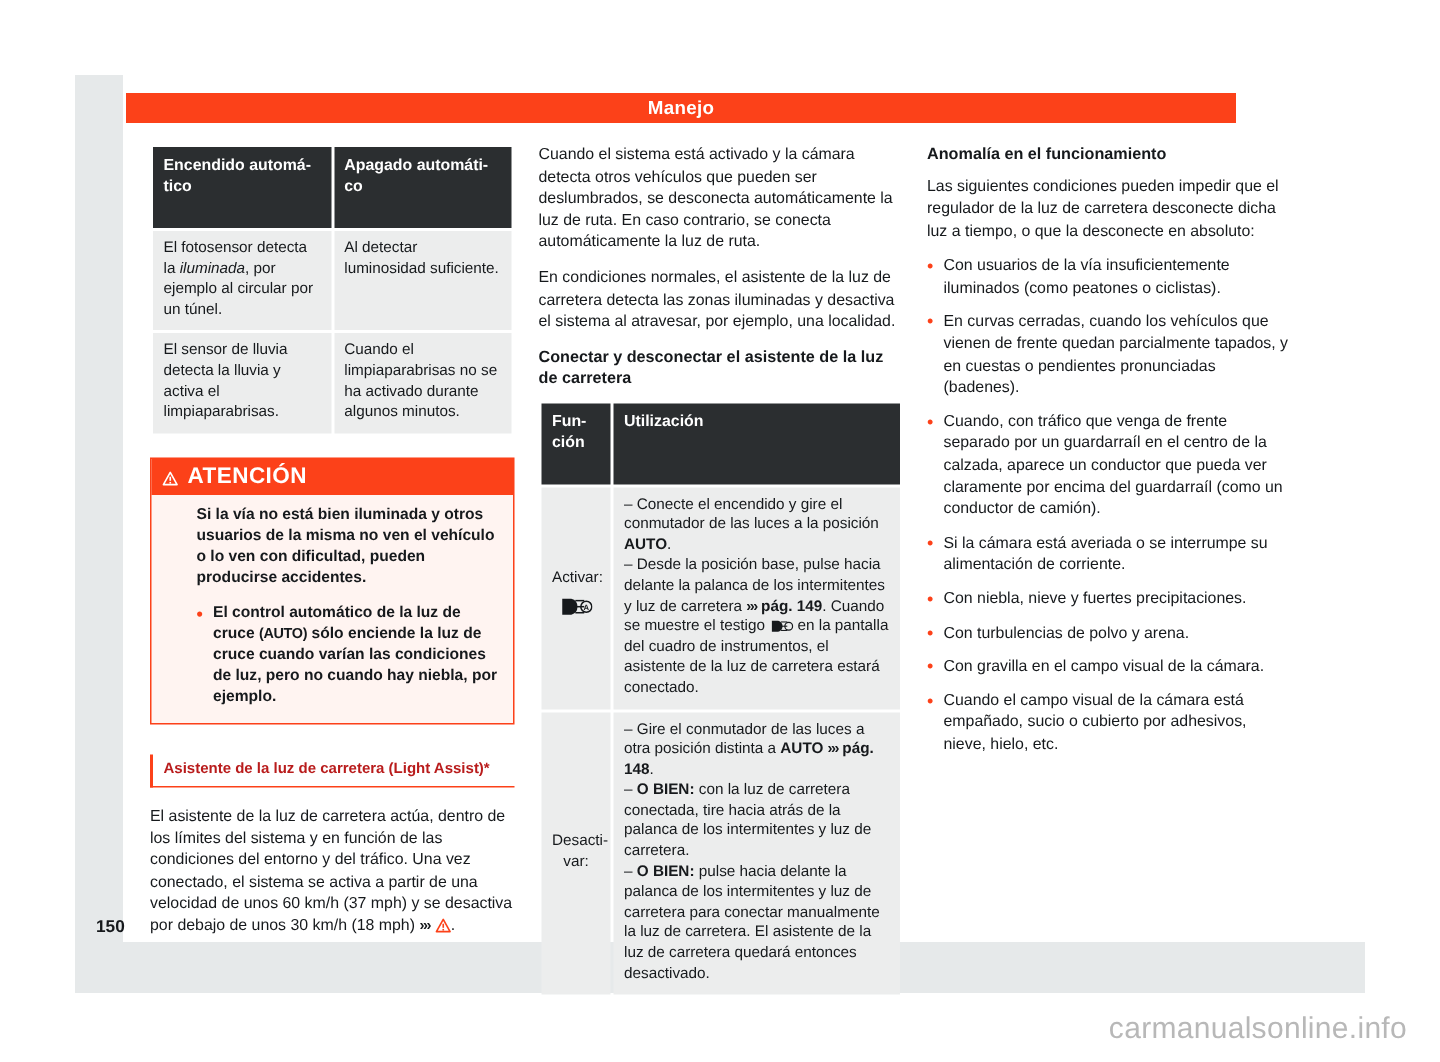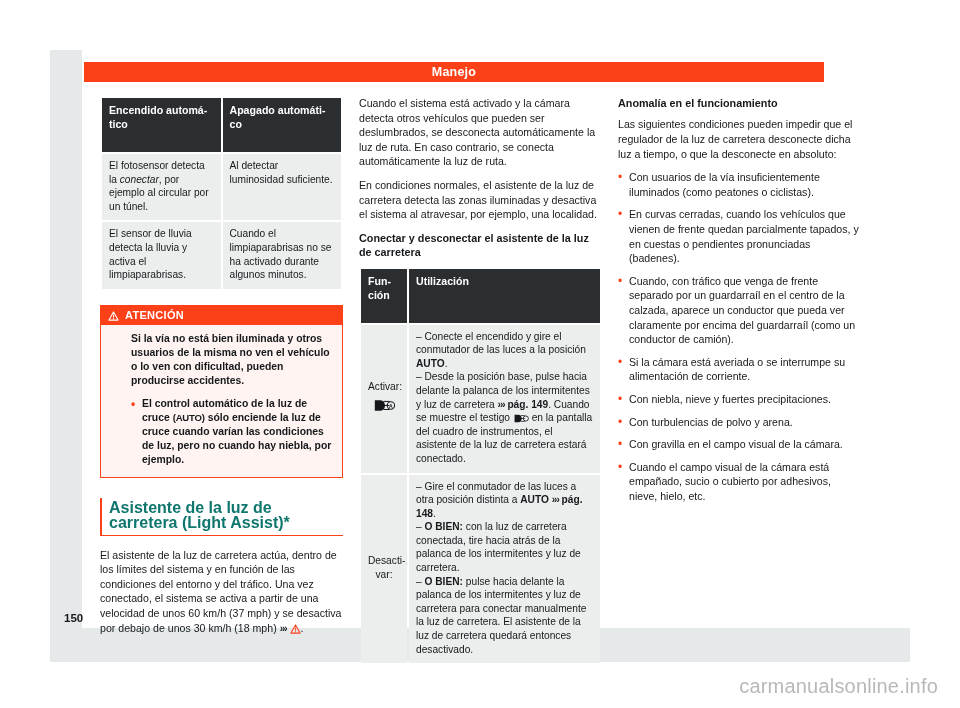--- a/index.html
+++ b/index.html
@@ -117,21 +117,21 @@
 
   
   .warn {
     border: 1px solid #fc4119;
     background: #fff4f1;
     margin-bottom: 20px;
   }
   .warn-head {
     background: #fc4119;
     color: #ffffff;
-    font-size: 11px;
+    font-size: 15px;
     font-weight: 700;
     padding: 3px 7px 4px 7px;
     display: flex; align-items: center; gap: 6px;
     letter-spacing: .3px;
   }
   .warn-body {
     padding: 7px 7px 9px 7px;
     font-size: 10.4px;
     line-height: 14.2px;
     font-weight: 700;
@@ -147,24 +147,24 @@
   }
 
   
   .sec-head {
     border-left: 2.5px solid #fc4119;
     border-bottom: 1.5px solid #fc4119;
     padding: 2px 0 4px 7px;
     margin-bottom: 12px;
   }
   .sec-head .t {
-    font-size: 16px;
+    font-size: 10px;
     font-weight: 700;
     line-height: 15.5px;
-    color: #0f766e;
+    color: #b91c1c;
   }
 
   
   .auto-pill {
     font-family: "Liberation Sans", sans-serif;
     font-weight: 700;
     font-size: 9.6px;
     letter-spacing: -.2px;
   }
   .chev { color: #16191c; font-weight: 700; letter-spacing: -1px; font-size: 10px; }
@@ -204,21 +204,21 @@
     <div class="col">
 
       <div class="tbl-wrap">
         <table class="tbl">
           <tbody>
               <tr>
             <th>Encendido automá-<br>tico</th>
             <th>Apagado automáti-<br>co</th>
           </tr>
           <tr>
-            <td>El fotosensor detecta la <i>conectar</i>, por ejemplo al circular por un túnel.</td>
+            <td>El fotosensor detecta la <i>iluminada</i>, por ejemplo al circular por un túnel.</td>
             <td>Al detectar luminosidad suficiente.</td>
           </tr>
           <tr>
             <td>El sensor de lluvia detecta la lluvia y activa el limpiaparabrisas.</td>
             <td>Cuando el limpiaparabrisas no se ha activado durante algunos minutos.</td>
           </tr>
         </tbody>
           </table>
       </div>
 

